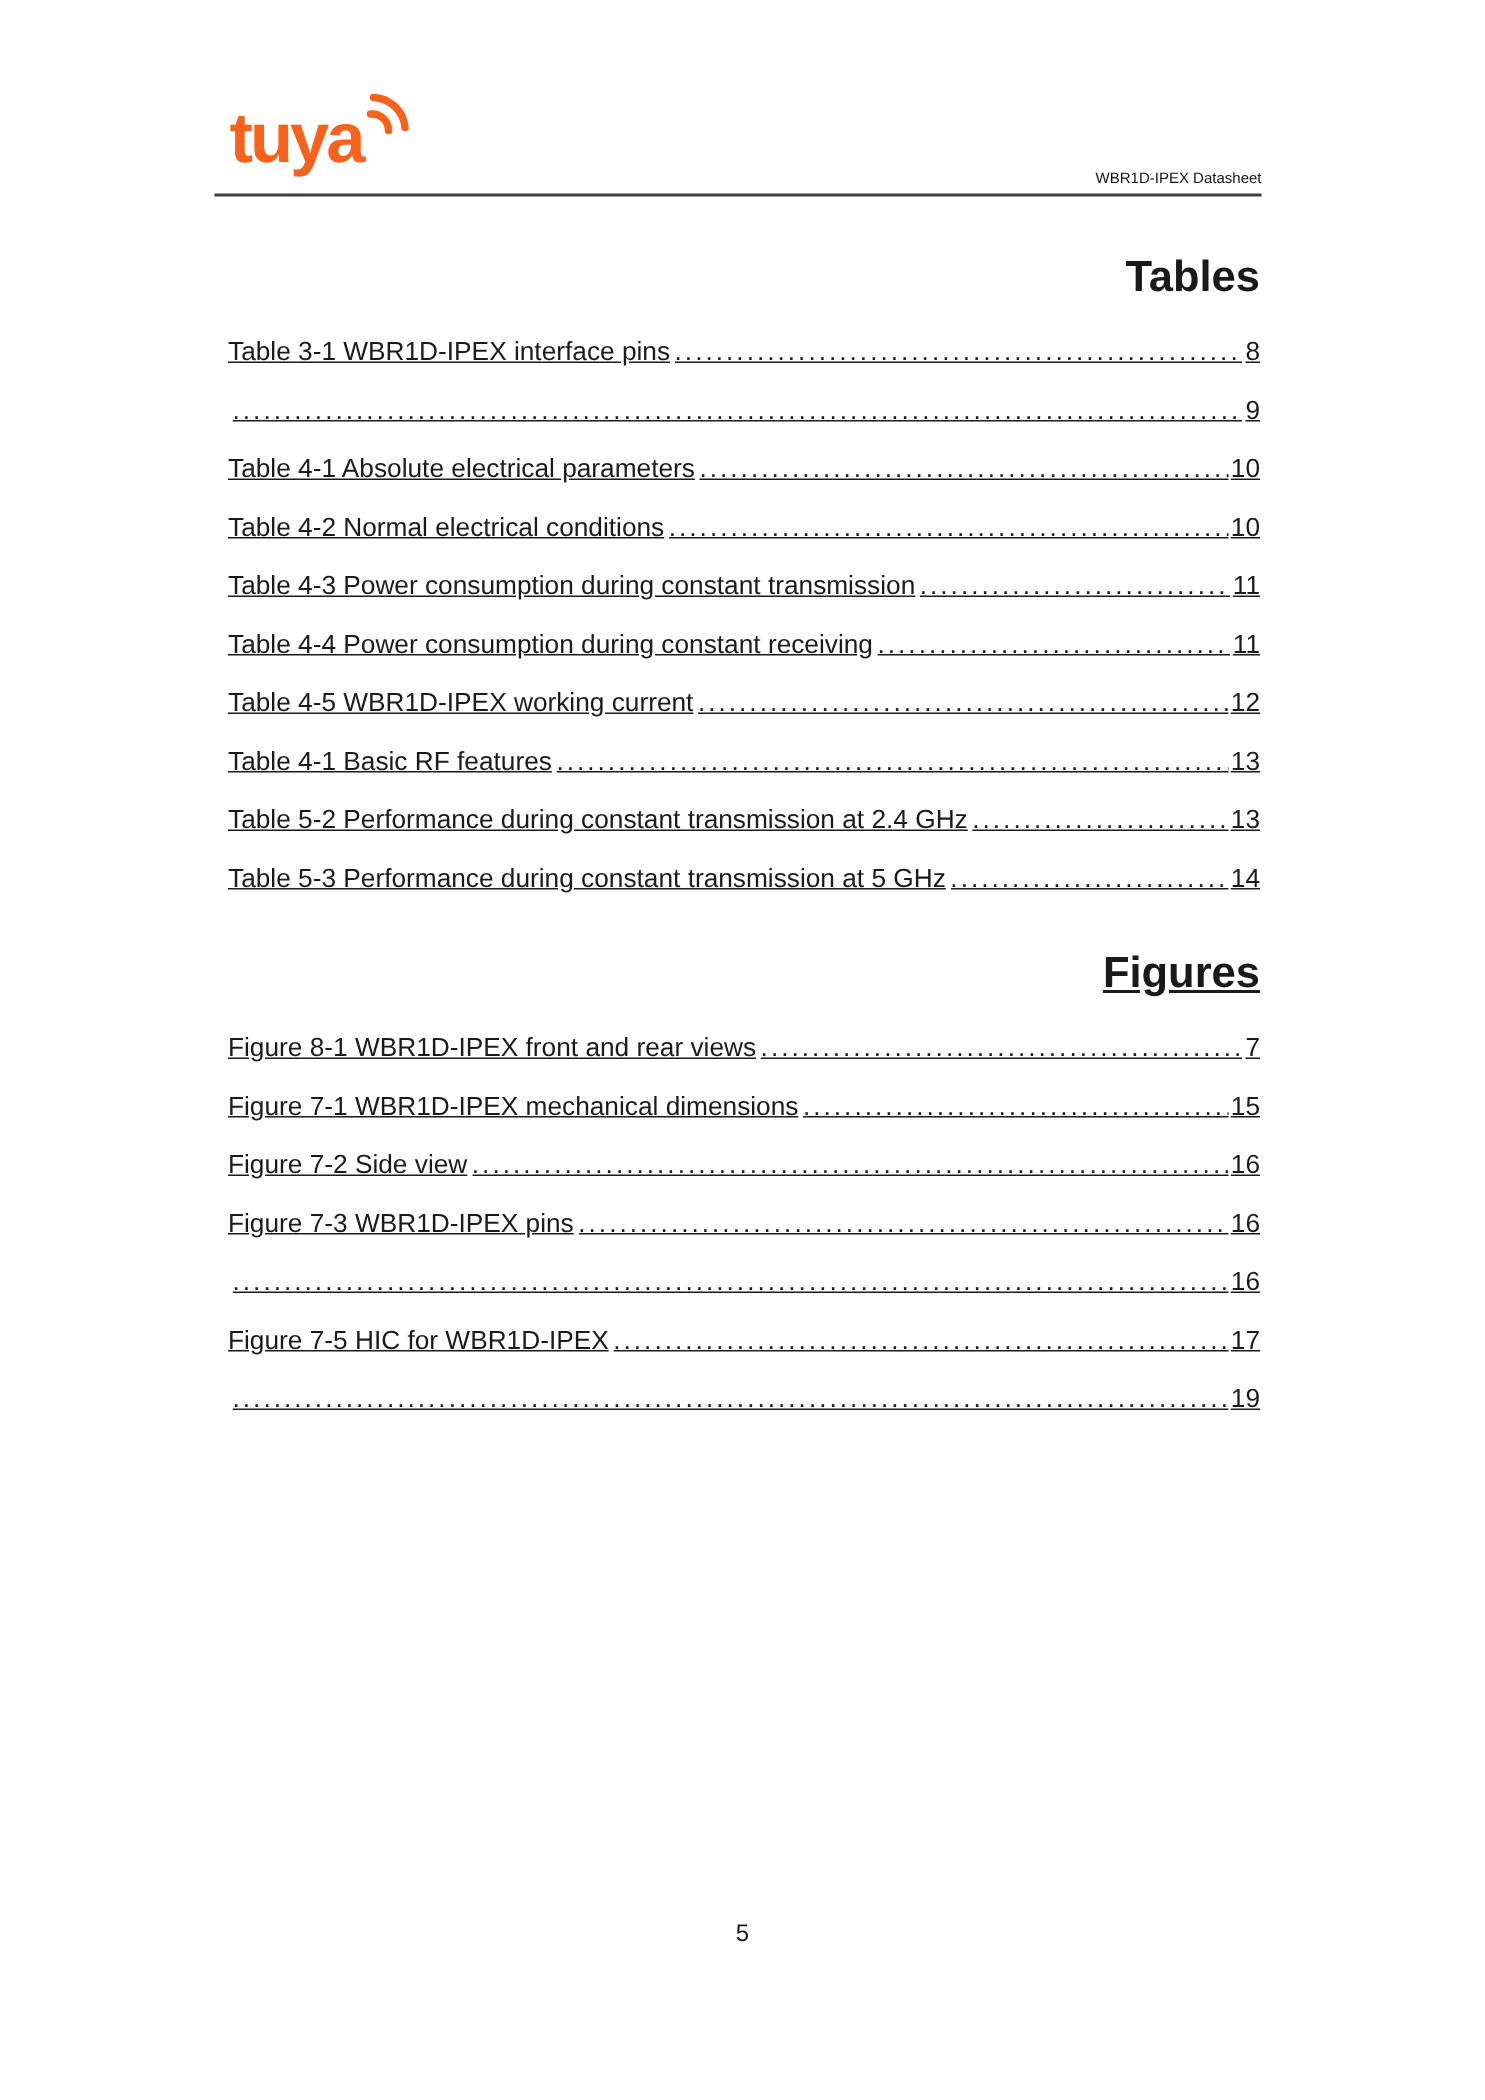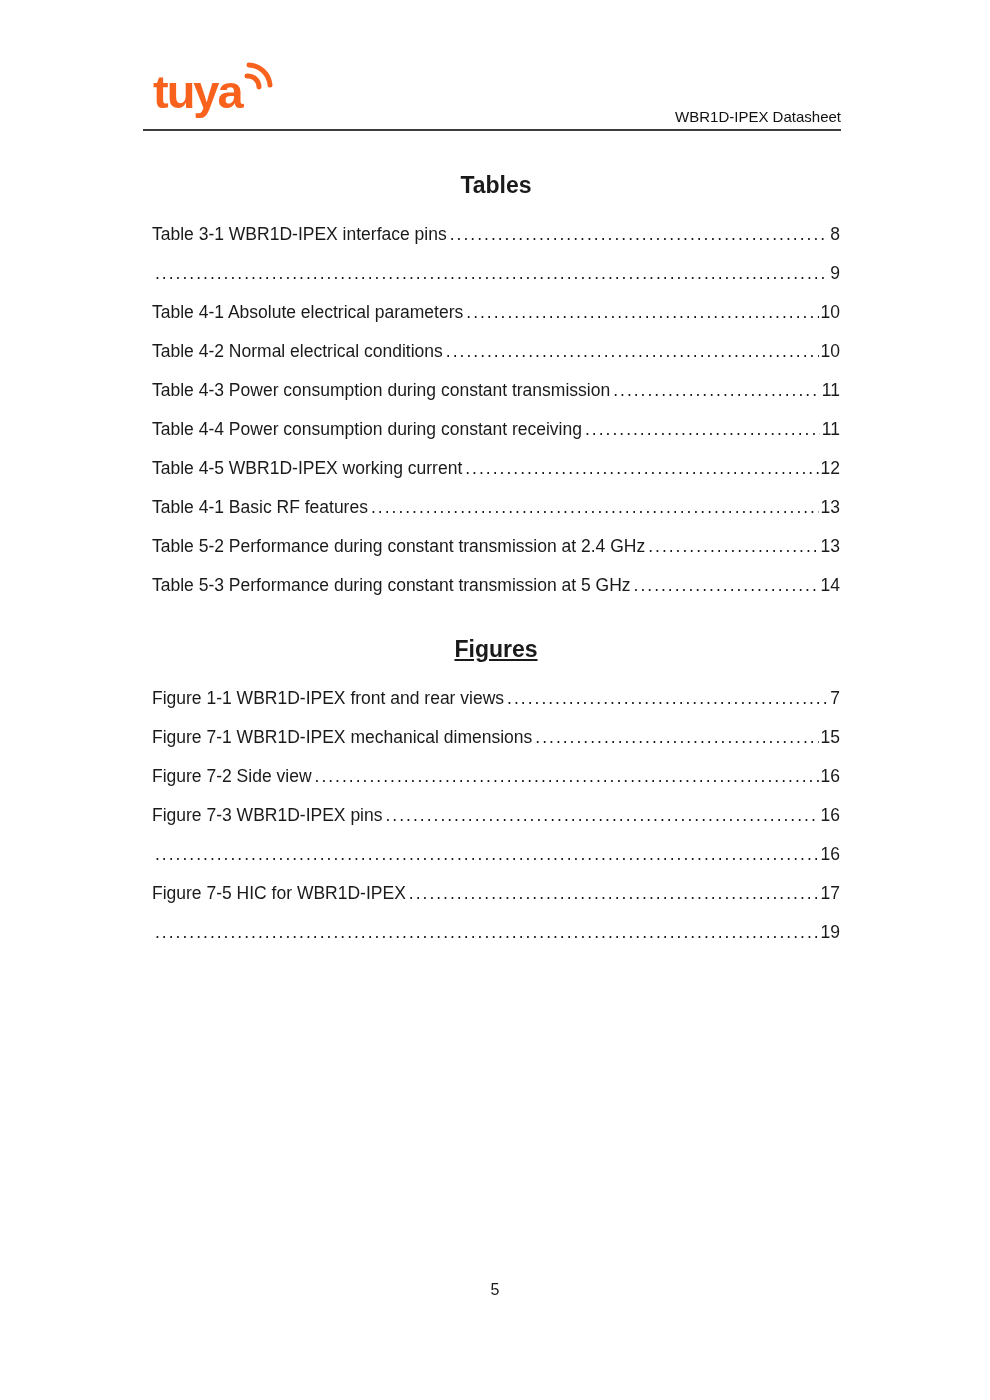--- a/index.html
+++ b/index.html
@@ -43,51 +43,52 @@
     position: absolute;
     left: 86px;
     top: -12px;
     width: 36px;
     height: 36px;
   }
   .doc-title {
     position: absolute;
     right: 0;
     bottom: 4px;
-    font-size: 15px;
+    font-size: 10px;
     color: #111111;
     white-space: nowrap;
   }
 
   
   .content {
     position: absolute;
     top: 133px;
     left: 0;
     width: 990px;
     padding: 0 150px 0 152px;
   }
   .section-heading {
-    font-size: 23px;
+    font-size: 29px;
     font-weight: bold;
-    text-align: center;
+    text-align: right;
     line-height: 28px;
   }
   .heading-tables { margin: 38px 0 16px 0; }
   .heading-figures { margin: 30px 0 16px 0; text-decoration: underline; }
 
   .toc-list { width: 100%; }
   .toc-row {
     display: flex;
     align-items: center;
     font-size: 17.5px;
     line-height: 39px;
     height: 39px;
     white-space: nowrap;
     cursor: pointer;
+    text-decoration: underline;
   }
   .toc-label { flex: 0 0 auto; }
   .toc-dots {
     flex: 1 1 auto;
     overflow: hidden;
     margin: 0 2px 0 3px;
     letter-spacing: 2px;
     color: var(--ink);
   }
   .toc-dots::after {
@@ -185,21 +186,21 @@
           <span class="toc-dots"></span>
           <span class="toc-page">14</span>
         </div>
       </div>
 
     <h1 class="section-heading heading-figures">Figures</h1>
 
     <div class="toc-list">
 
         <div class="toc-row">
-          <span class="toc-label">Figure 1-1 WBR1D-IPEX front and rear views</span>
+          <span class="toc-label">Figure 8-1 WBR1D-IPEX front and rear views</span>
           <span class="toc-dots"></span>
           <span class="toc-page">7</span>
         </div>
 
         <div class="toc-row">
           <span class="toc-label">Figure 7-1 WBR1D-IPEX mechanical dimensions</span>
           <span class="toc-dots"></span>
           <span class="toc-page">15</span>
         </div>
 

